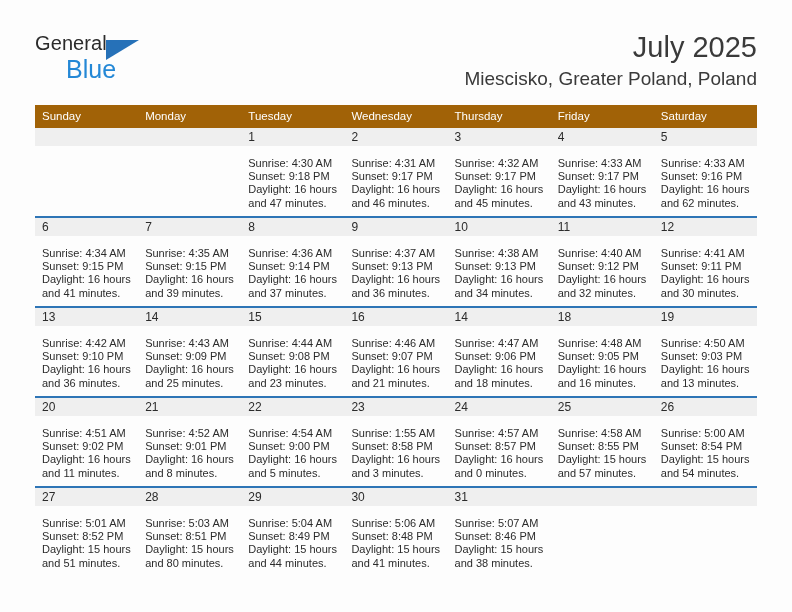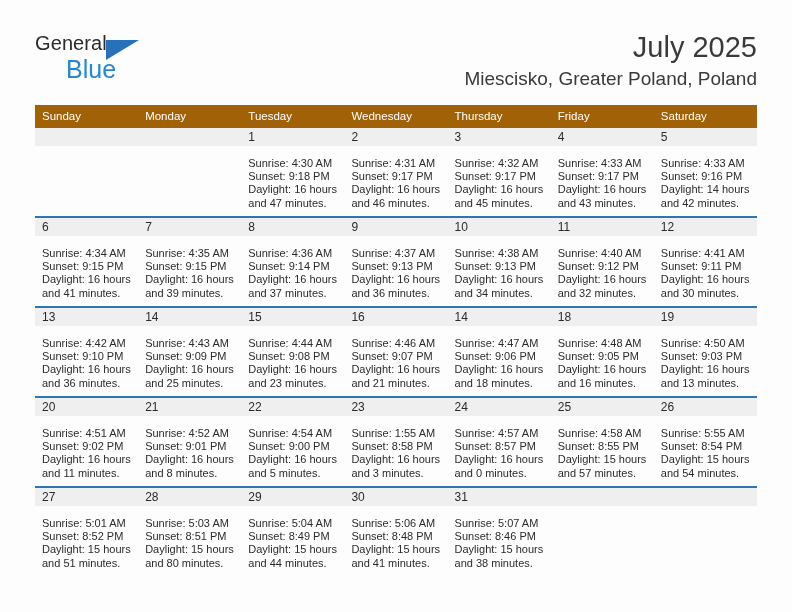--- a/index.html
+++ b/index.html
@@ -235,21 +235,21 @@
                 <div class="daylight">Daylight: 16 hours and 43 minutes.</div>
               </div>
             </div>
           </td>
           <td>
             <div class="cell">
               <div class="daynum-band">5</div>
               <div class="details">
                 <div>Sunrise: 4:33 AM</div>
                 <div>Sunset: 9:16 PM</div>
-                <div class="daylight">Daylight: 14 hours and 42 minutes.</div>
+                <div class="daylight">Daylight: 16 hours and 62 minutes.</div>
               </div>
             </div>
           </td>
         </tr>
         <tr class="week">
           <td>
             <div class="cell">
               <div class="daynum-band">6</div>
               <div class="details">
                 <div>Sunrise: 4:34 AM</div>
@@ -449,21 +449,21 @@
                 <div>Sunrise: 4:58 AM</div>
                 <div>Sunset: 8:55 PM</div>
                 <div class="daylight">Daylight: 15 hours and 57 minutes.</div>
               </div>
             </div>
           </td>
           <td>
             <div class="cell">
               <div class="daynum-band">26</div>
               <div class="details">
-                <div>Sunrise: 5:55 AM</div>
+                <div>Sunrise: 5:00 AM</div>
                 <div>Sunset: 8:54 PM</div>
                 <div class="daylight">Daylight: 15 hours and 54 minutes.</div>
               </div>
             </div>
           </td>
         </tr>
         <tr class="week">
           <td>
             <div class="cell">
               <div class="daynum-band">27</div>

